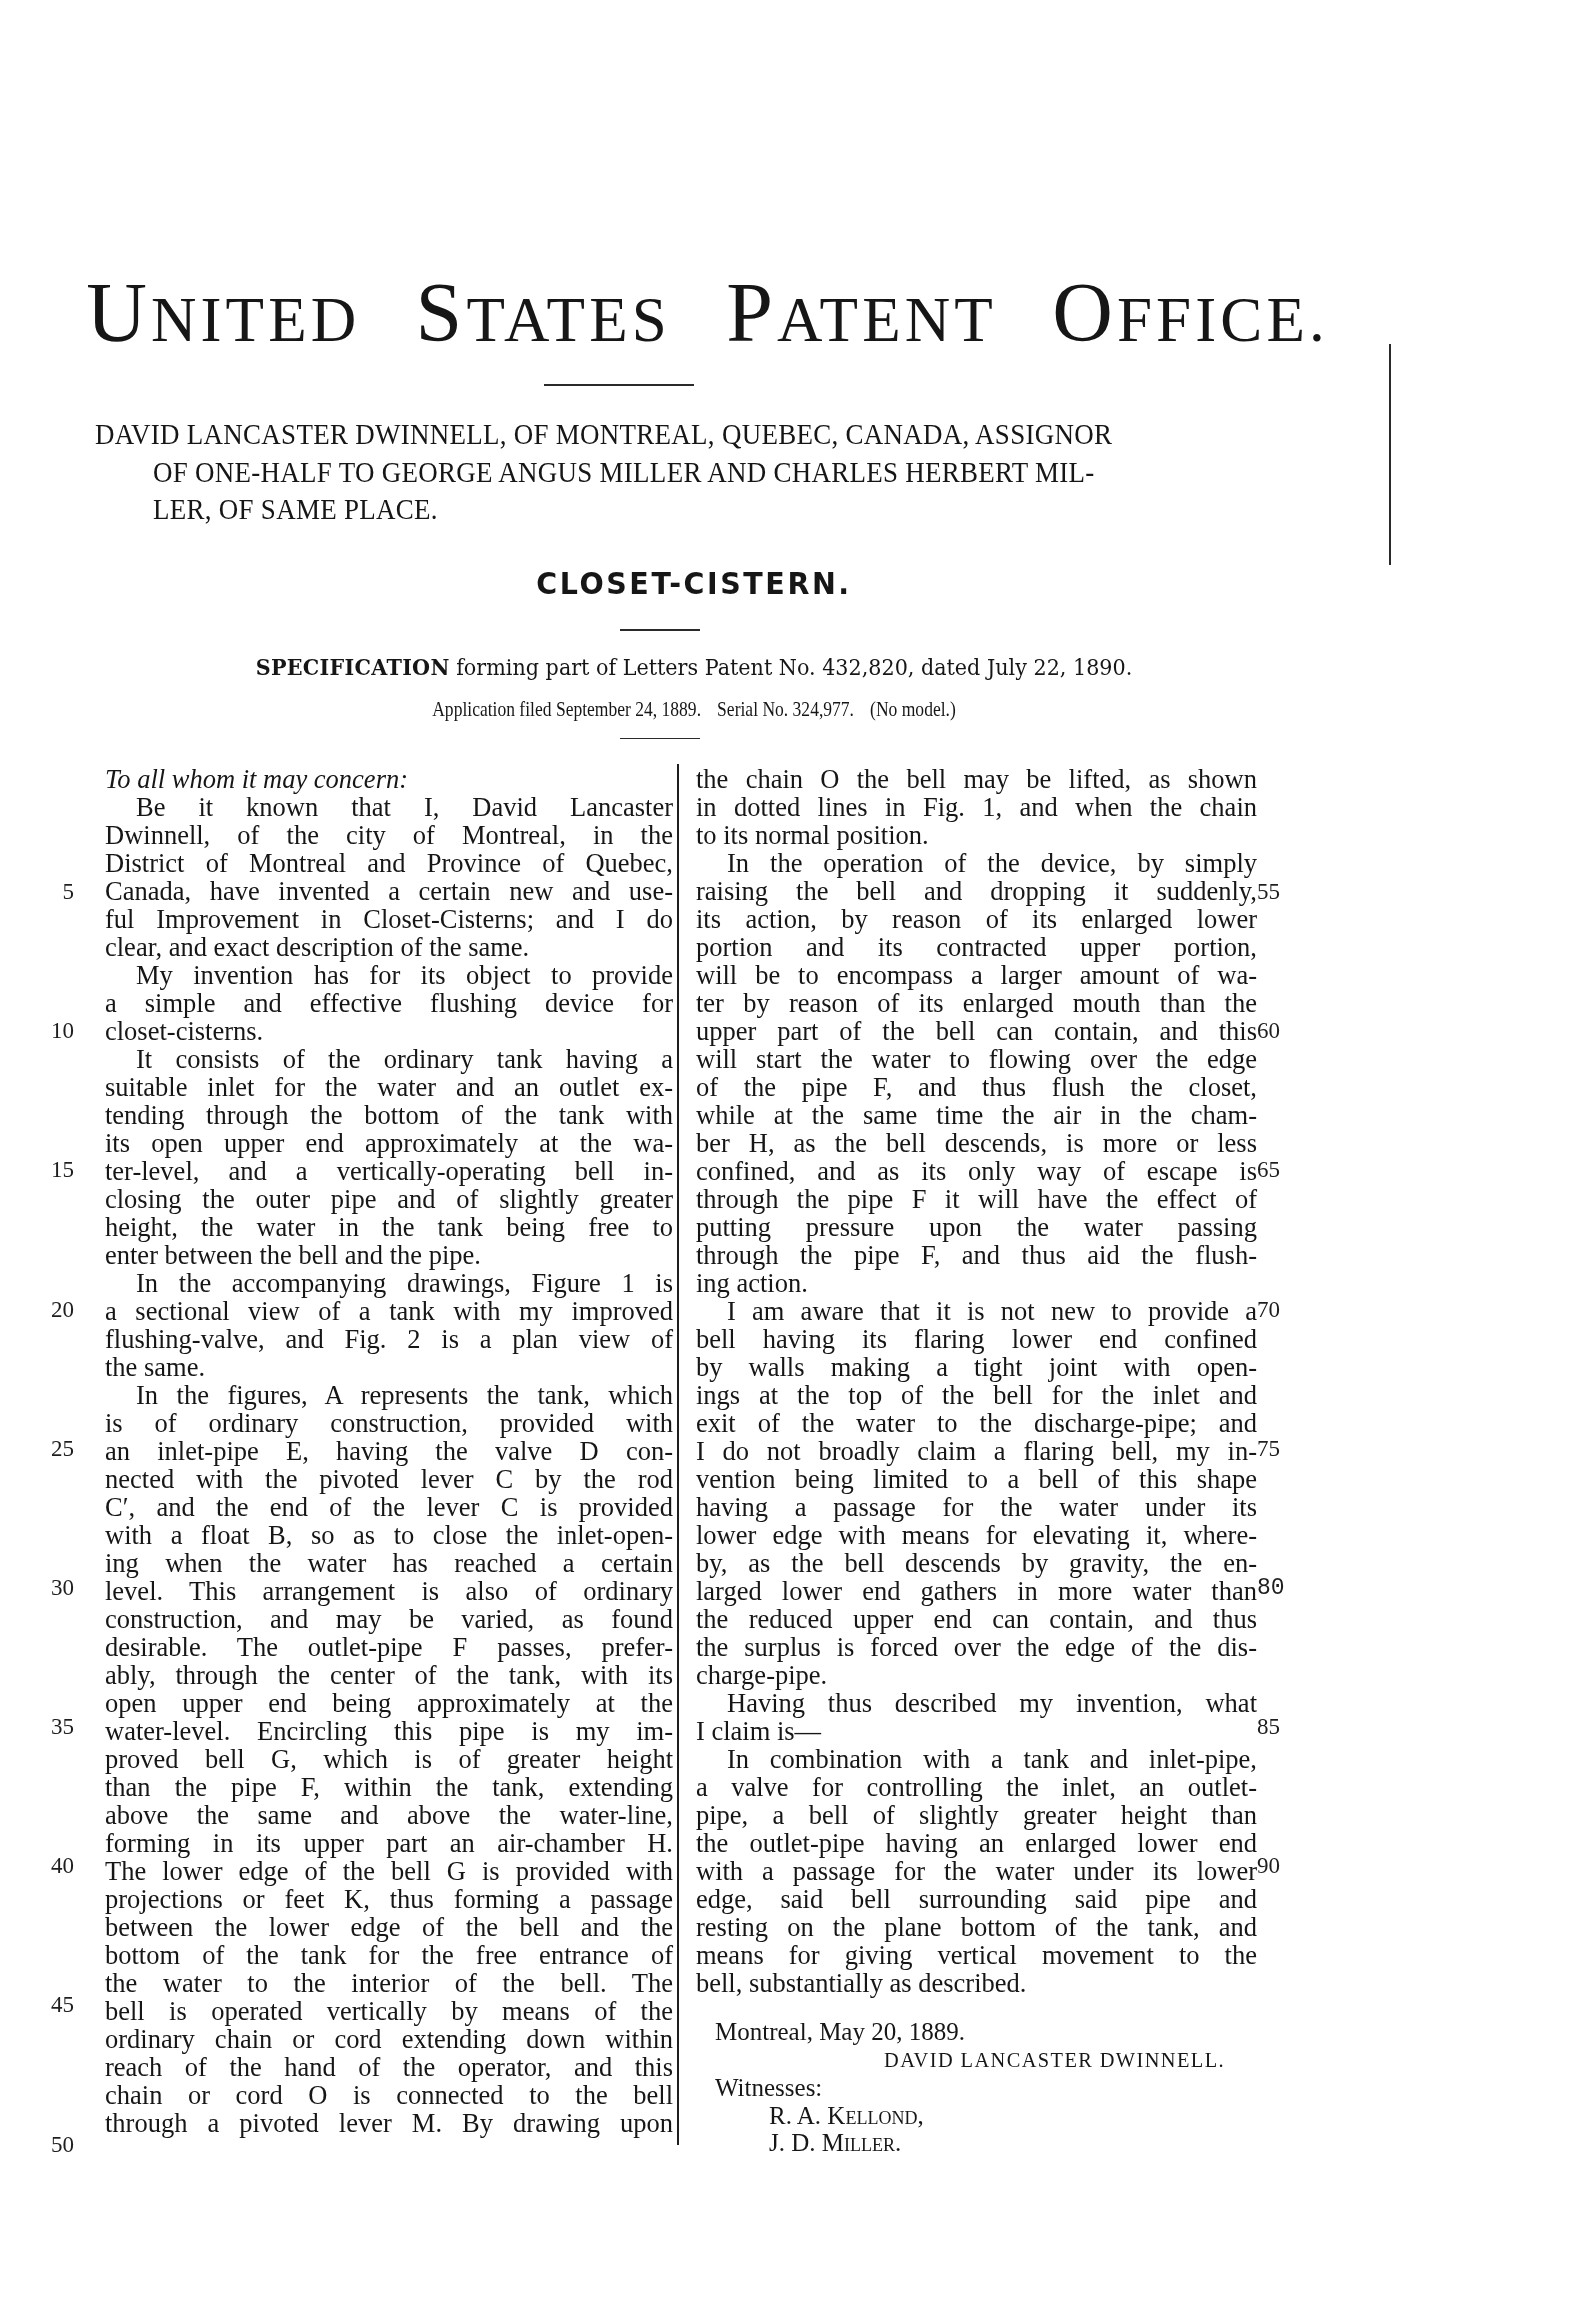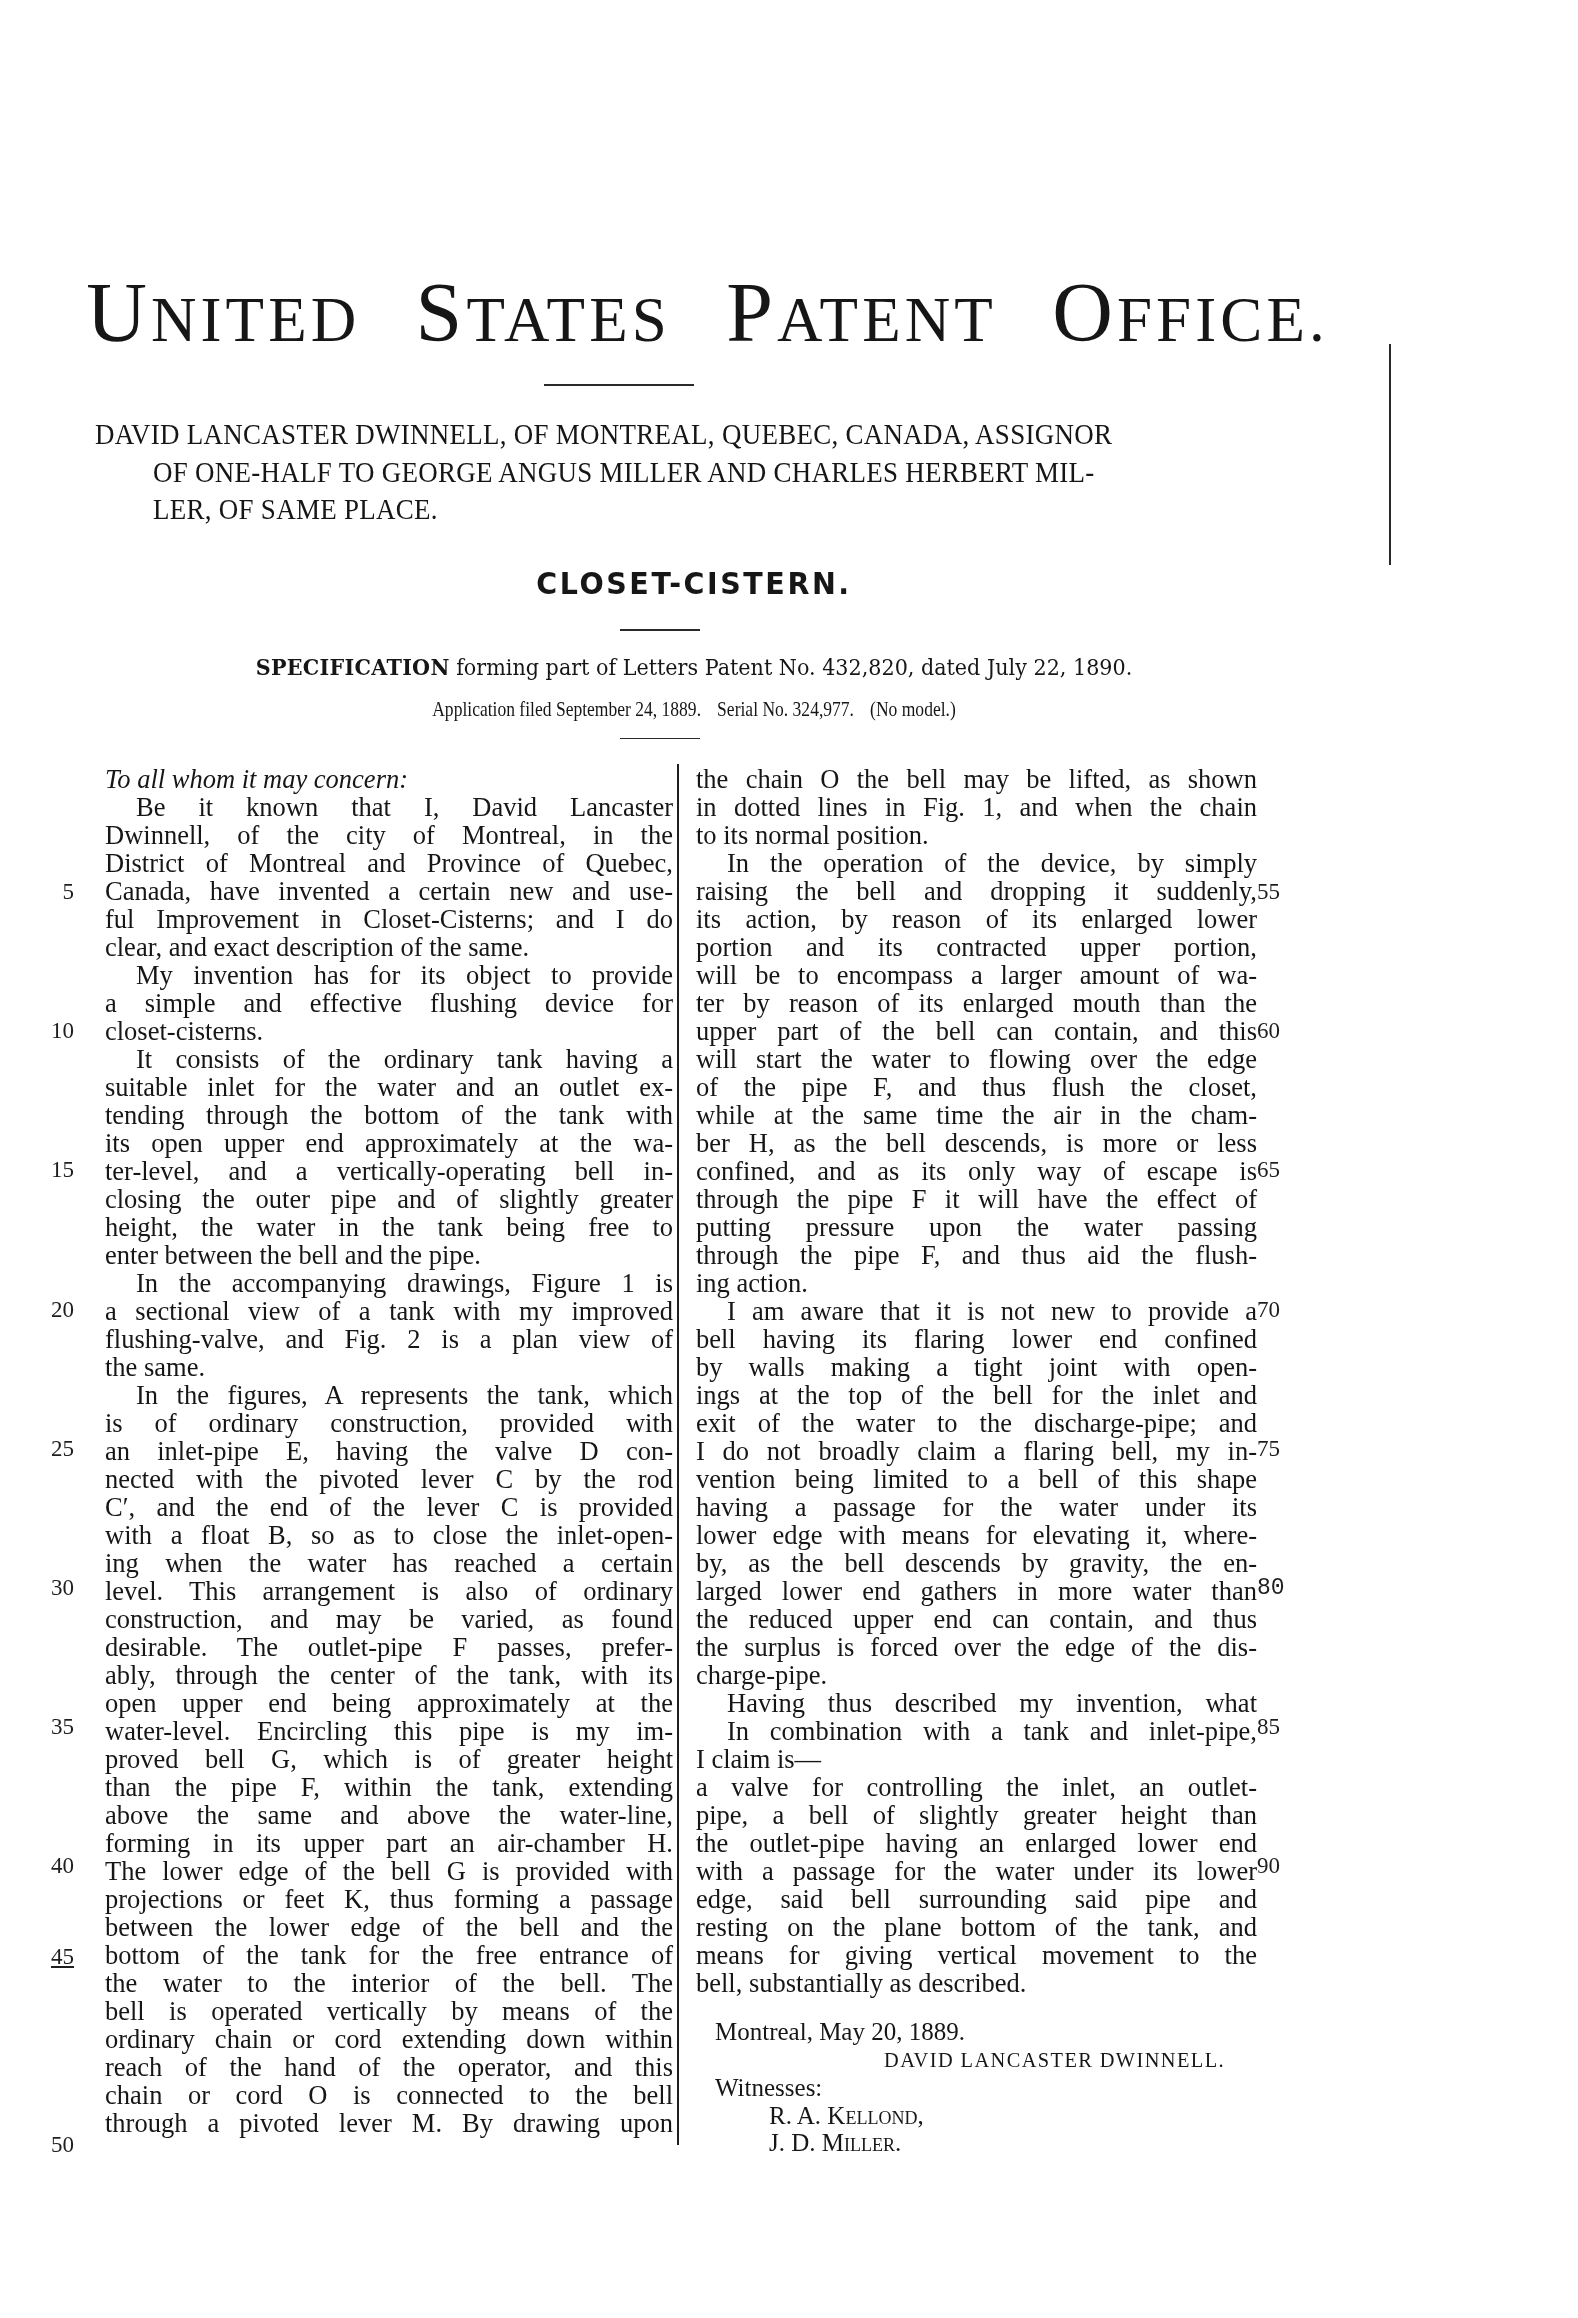--- a/index.html
+++ b/index.html
@@ -124,21 +124,21 @@
 </div>
 
 <div class="lnum lnum-left" style="top:879px;">5</div>
 <div class="lnum lnum-left" style="top:1018px;">10</div>
 <div class="lnum lnum-left" style="top:1157px;">15</div>
 <div class="lnum lnum-left" style="top:1297px;">20</div>
 <div class="lnum lnum-left" style="top:1436px;">25</div>
 <div class="lnum lnum-left" style="top:1575px;">30</div>
 <div class="lnum lnum-left" style="top:1714px;">35</div>
 <div class="lnum lnum-left" style="top:1853px;">40</div>
-<div class="lnum lnum-left" style="top:1944px;text-decoration:underline;">45</div>
+<div class="lnum lnum-left" style="top:1992px;">45</div>
 <div class="lnum lnum-left" style="top:2132px;">50</div>
 
 <div class="divider"></div>
 
 <div class="col col-right">
   <div class="line">the chain O the bell may be lifted, as shown</div>
   <div class="line">in dotted lines in Fig. 1, and when the chain</div>
   <div class="line last">to its normal position.</div>
   <div class="line indent">In the operation of the device, by simply</div>
   <div class="line">raising the bell and dropping it suddenly,</div>
@@ -164,22 +164,22 @@
   <div class="line">I do not broadly claim a flaring bell, my in-</div>
   <div class="line">vention being limited to a bell of this shape</div>
   <div class="line">having a passage for the water under its</div>
   <div class="line">lower edge with means for elevating it, where-</div>
   <div class="line">by, as the bell descends by gravity, the en-</div>
   <div class="line">larged lower end gathers in more water than</div>
   <div class="line">the reduced upper end can contain, and thus</div>
   <div class="line">the surplus is forced over the edge of the dis-</div>
   <div class="line last">charge-pipe.</div>
   <div class="line indent">Having thus described my invention, what</div>
+  <div class="line last">I claim is—</div>
   <div class="line indent">In combination with a tank and inlet-pipe,</div>
-  <div class="line last">I claim is—</div>
   <div class="line">a valve for controlling the inlet, an outlet-</div>
   <div class="line">pipe, a bell of slightly greater height than</div>
   <div class="line">the outlet-pipe having an enlarged lower end</div>
   <div class="line">with a passage for the water under its lower</div>
   <div class="line">edge, said bell surrounding said pipe and</div>
   <div class="line">resting on the plane bottom of the tank, and</div>
   <div class="line">means for giving vertical movement to the</div>
   <div class="line last">bell, substantially as described.</div>
 </div>
 

